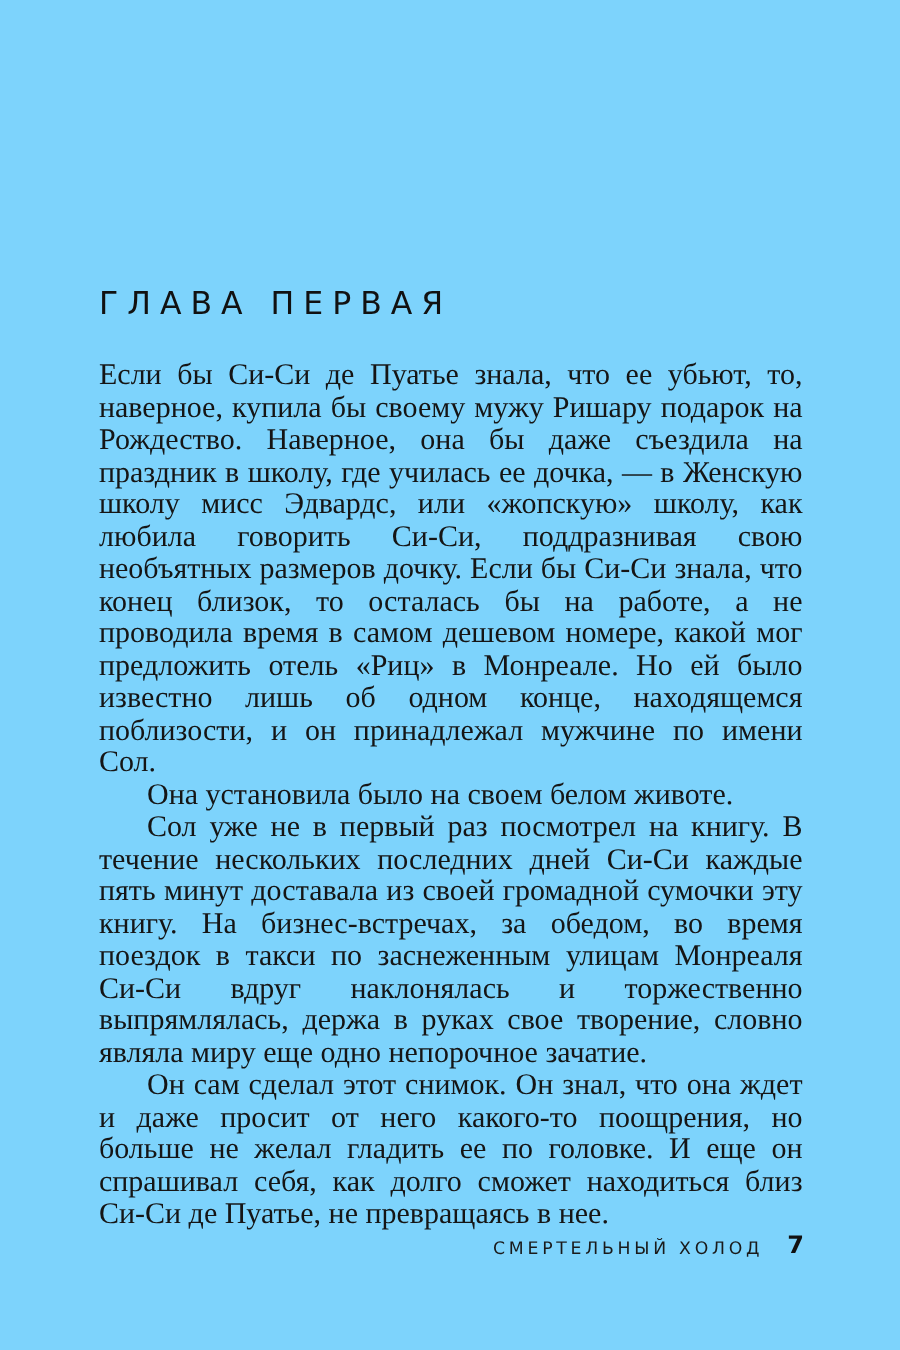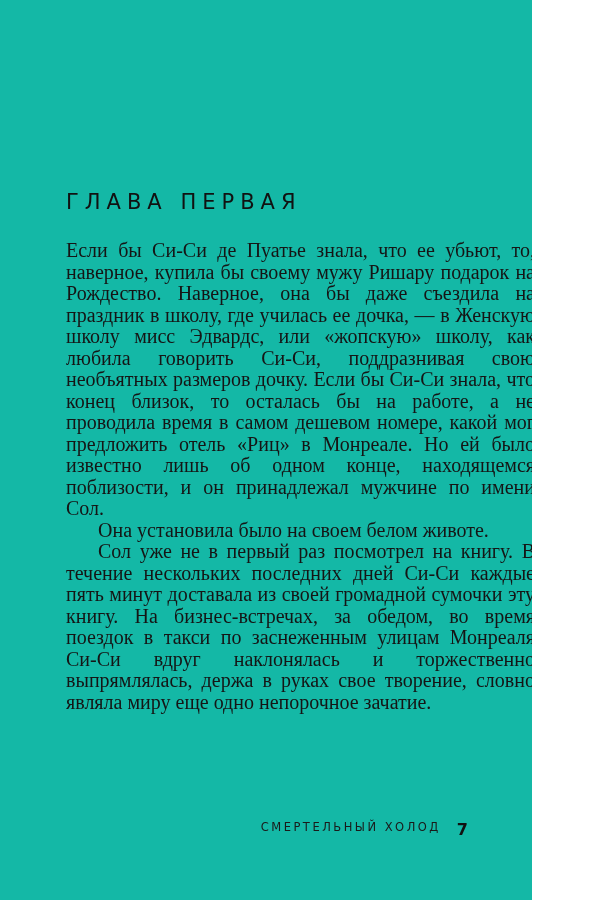--- a/index.html
+++ b/index.html
@@ -2,23 +2,23 @@
 <html><head>
   <meta charset="utf-8">
   <style>
     html, body {
       margin: 0;
       padding: 0;
       background: #ffffff;
     }
     .page {
       position: relative;
-      width: 532px;
+      width: 600px;
       height: 900px;
-      background: #14b8a6;
+      background: #7dd3fc;
       color: #1c1c1c;
       font-family: "Liberation Serif", serif;
       overflow: hidden;
     }
     .chapter-title {
       position: absolute;
       top: 190px;
       left: 66px;
       margin: 0;
       font-family: "DejaVu Sans", sans-serif;
@@ -43,21 +43,21 @@
       text-indent: 1.6em;
     }
     .para.first {
       text-indent: 0;
     }
     .footer {
       position: absolute;
       top: 820px;
       right: 64px;
       display: flex;
-      align-items: flex-start;
+      align-items: flex-end;
       gap: 16px;
     }
     .running-title {
       font-family: "DejaVu Sans", sans-serif;
       font-size: 11.5px;
       letter-spacing: 2.5px;
       color: #1a1a1a;
       white-space: nowrap;
     }
     .page-number {
@@ -71,20 +71,21 @@
 <body>
 
 <div class="page">
 
   <h1 class="chapter-title">ГЛАВА ПЕРВАЯ</h1>
 
   <div class="body-text">
     <p class="para first">Если бы Си-Си де Пуатье знала, что ее убьют, то, наверное, купила бы своему мужу Ришару подарок на Рождество. Наверное, она бы даже съездила на праздник в школу, где училась ее дочка, — в Женскую школу мисс Эдвардс, или «жопскую» школу, как любила говорить Си-Си, поддразнивая свою необъятных размеров дочку. Если бы Си-Си знала, что конец близок, то осталась бы на работе, а не проводила время в самом дешевом номере, какой мог предложить отель «Риц» в Монреале. Но ей было известно лишь об одном конце, находящемся поблизости, и он принадлежал мужчине по имени Сол.</p>
     <p class="para">Она установила было на своем белом животе.</p>
     <p class="para">Сол уже не в первый раз посмотрел на книгу. В течение нескольких последних дней Си-Си каждые пять минут доставала из своей громадной сумочки эту книгу. На бизнес-встречах, за обедом, во время поездок в такси по заснеженным улицам Монреаля Си-Си вдруг наклонялась и торжественно выпрямлялась, держа в руках свое творение, словно являла миру еще одно непорочное зачатие.</p>
+    <p class="para">Он сам сделал этот снимок. Он знал, что она ждет и даже просит от него какого-то поощрения, но больше не желал гладить ее по головке. И еще он спрашивал себя, как долго сможет находиться близ Си-Си де Пуатье, не превращаясь в нее.</p>
   </div>
 
   <div class="footer">
     <span class="running-title">СМЕРТЕЛЬНЫЙ ХОЛОД</span>
     <span class="page-number">7</span>
   </div>
 
 </div>
 
 </body></html>

